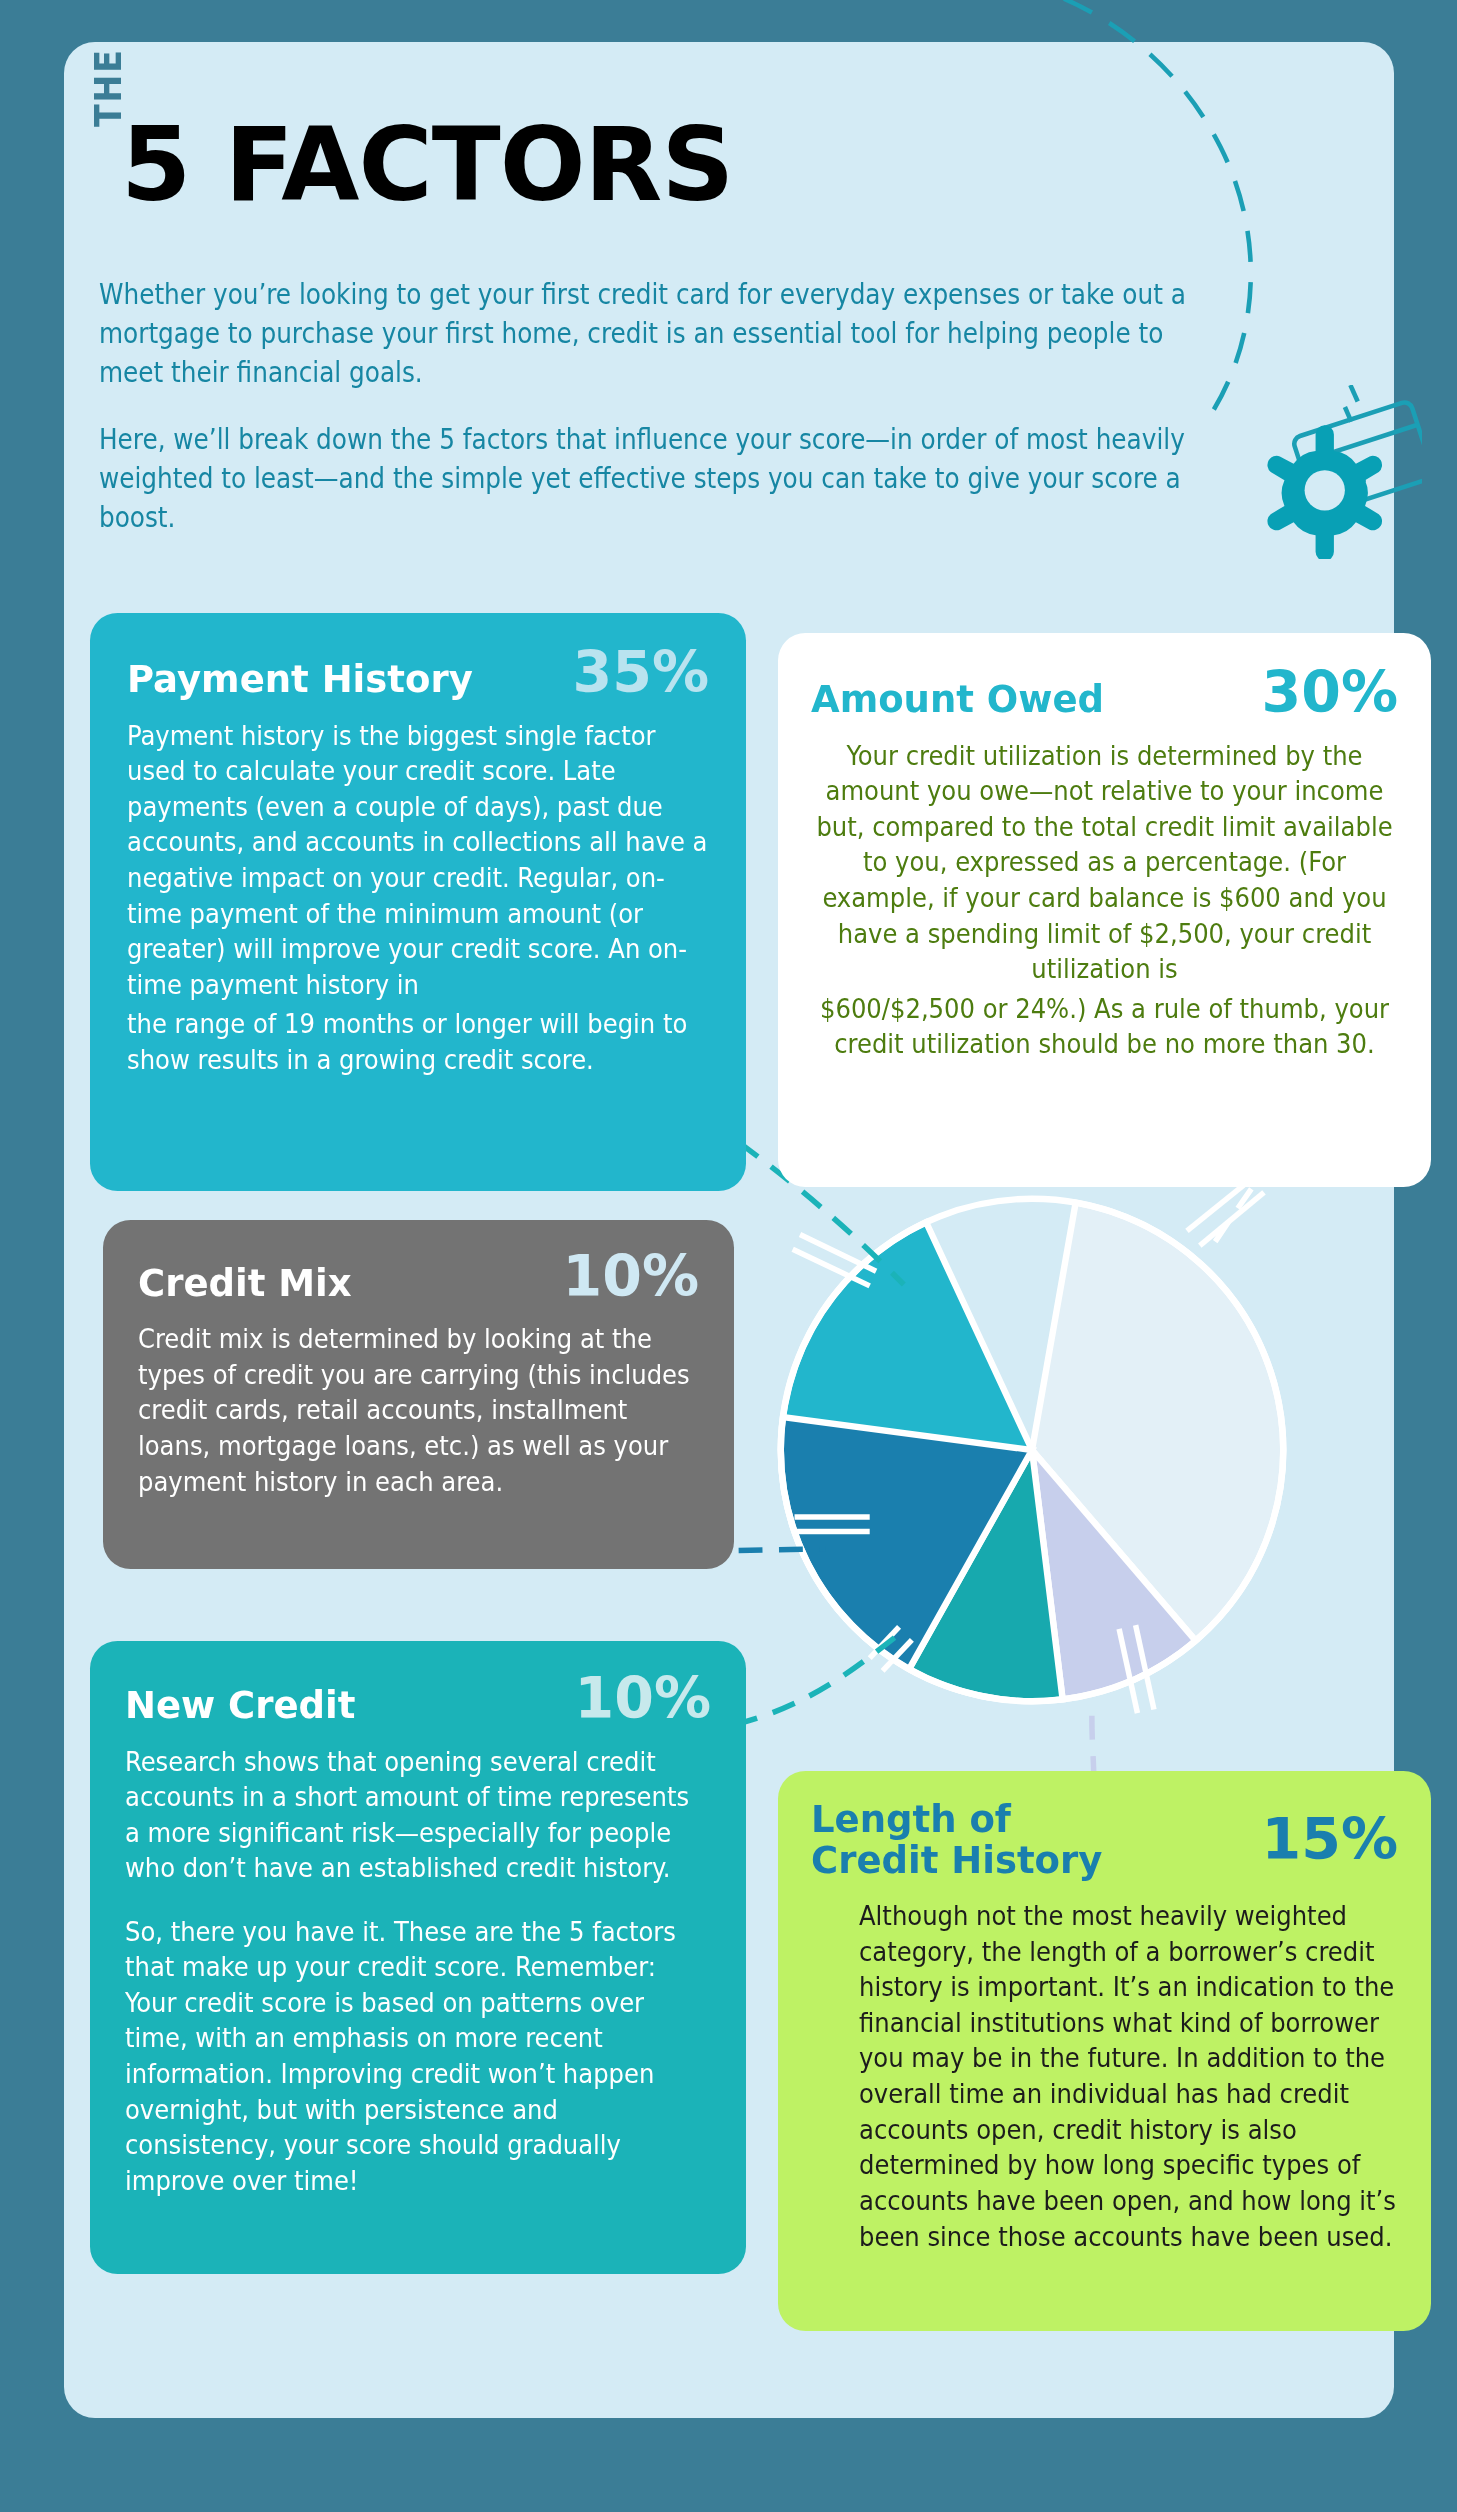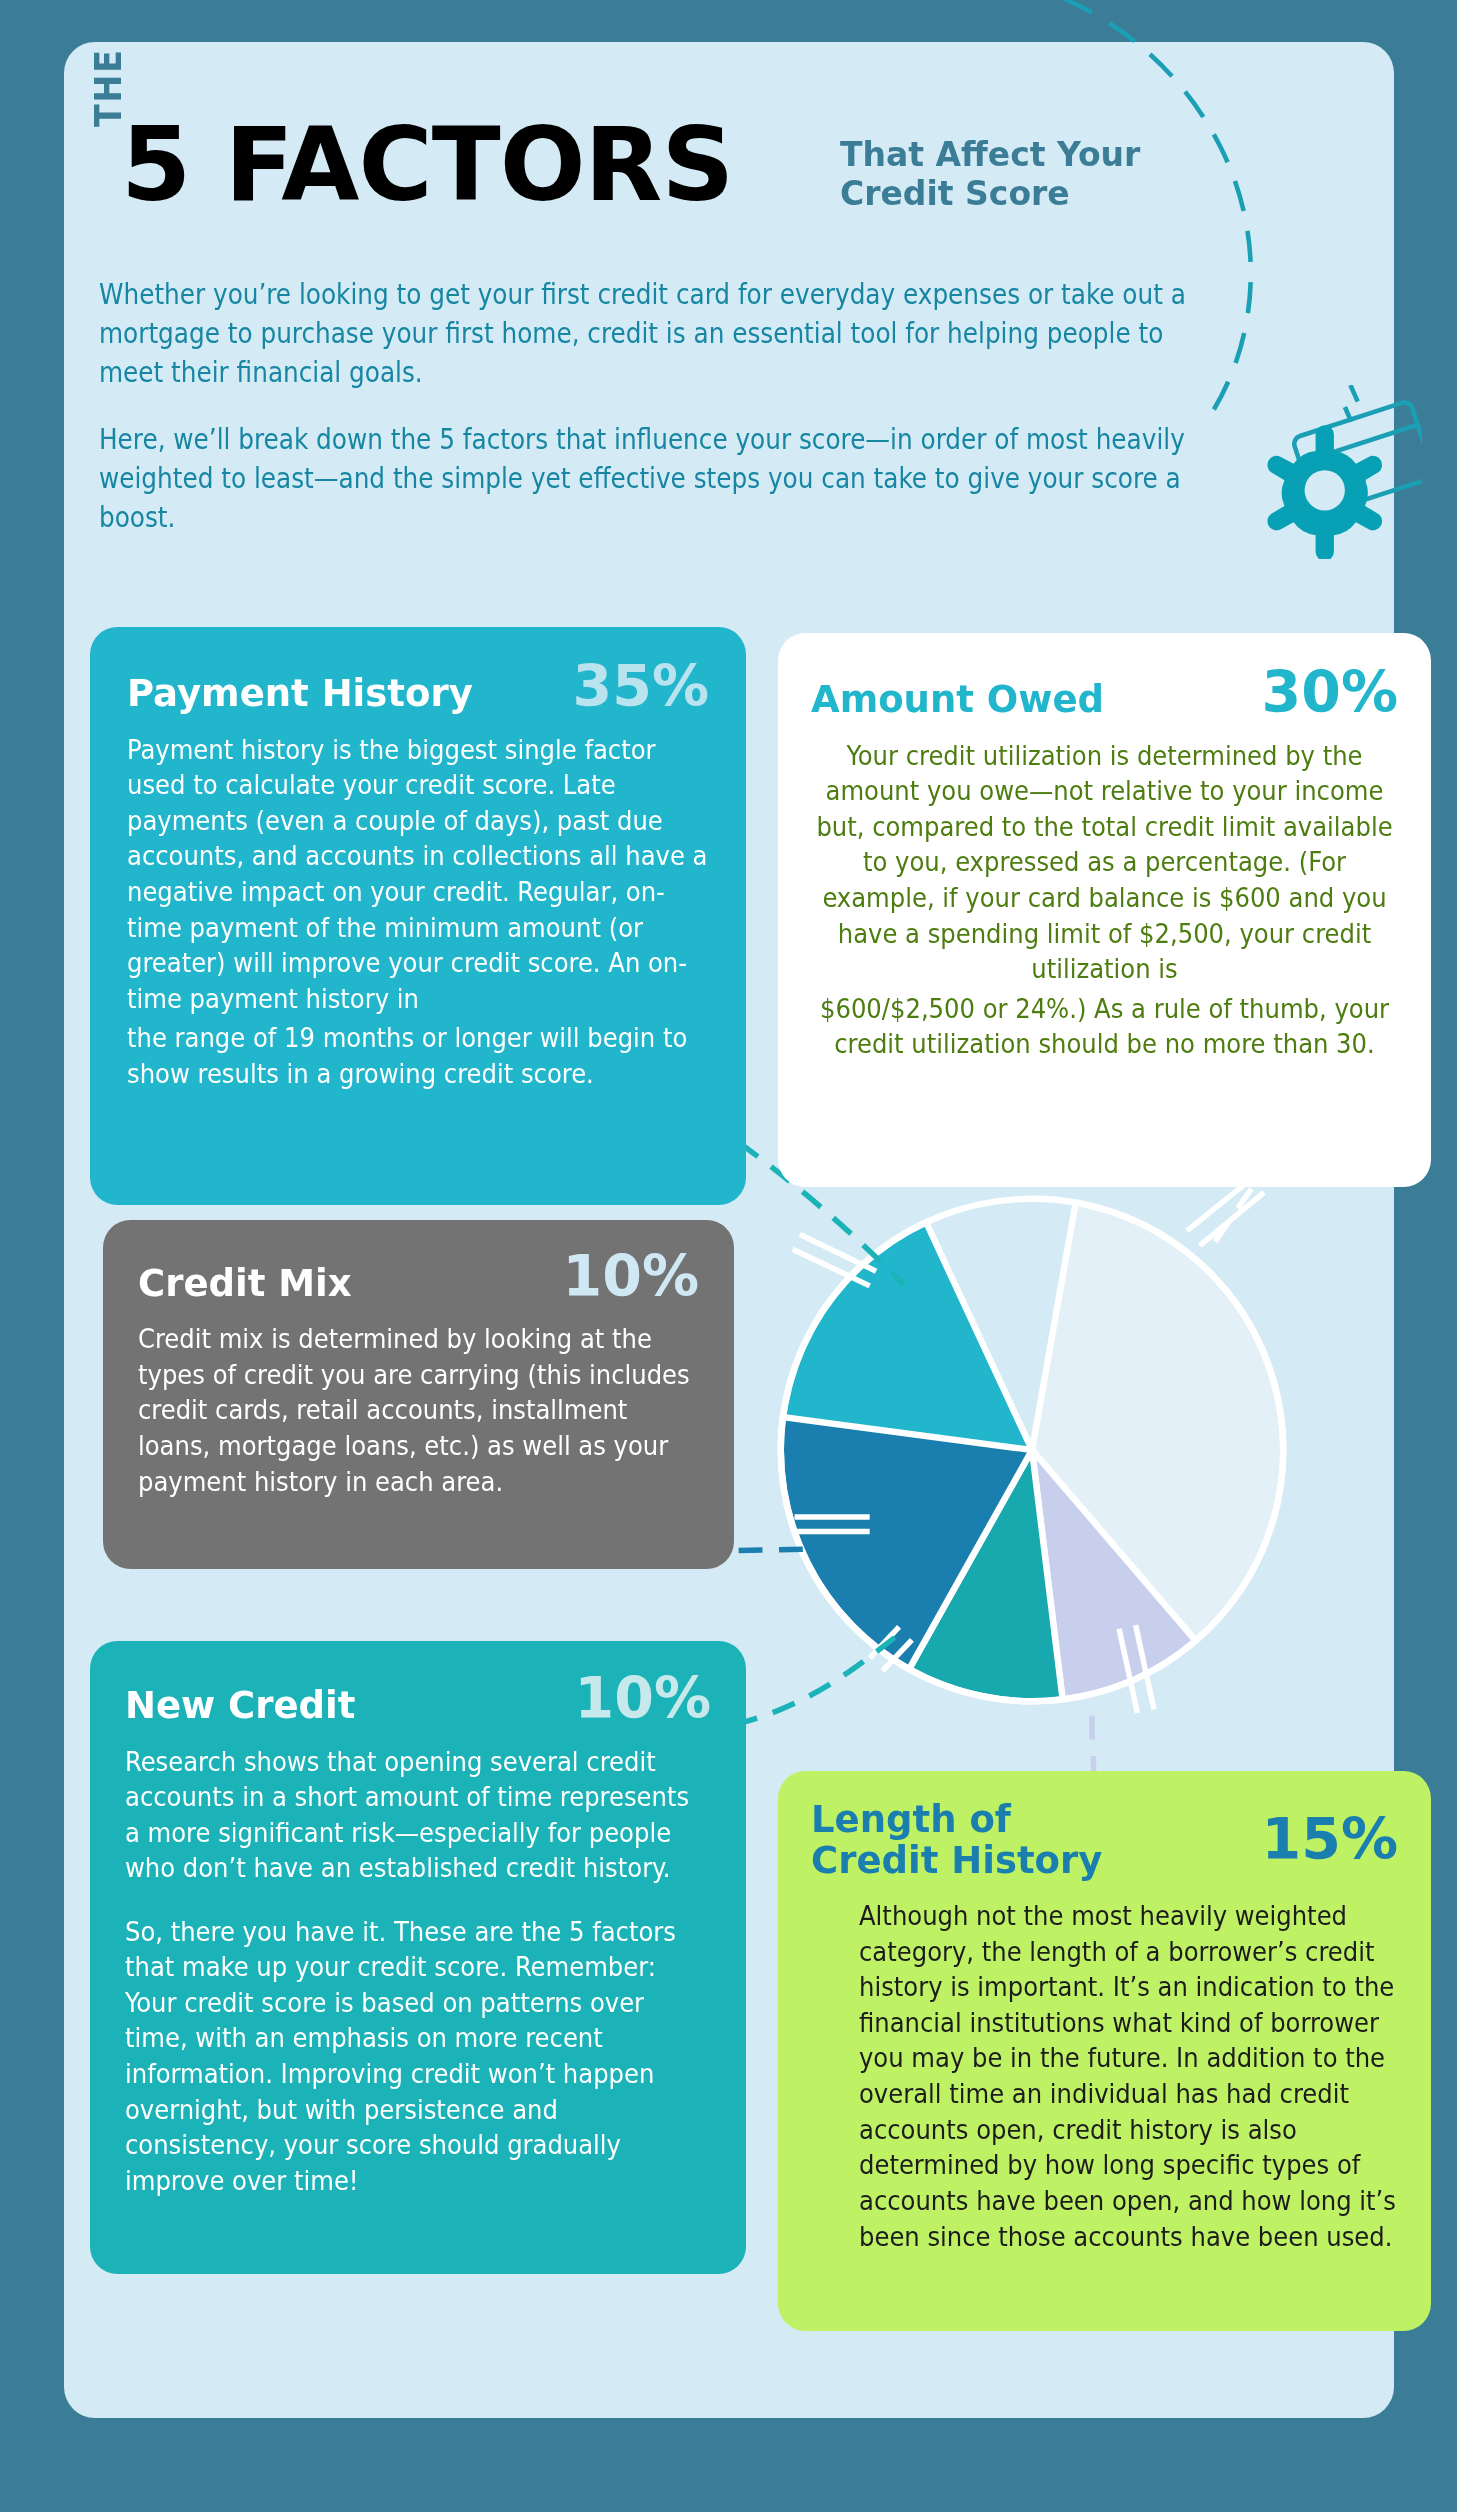--- a/index.html
+++ b/index.html
@@ -70,21 +70,21 @@
   }
   .card p {
     font-size:27px; line-height:1.32; margin-top:16.5px;
     font-family:"DejaVu Sans Condensed","Liberation Sans",sans-serif;
     font-stretch:condensed;
   }
   .card p + p { margin-top:27.5px; }
 
   
   #card-payment {
-    left:90px; top:627px; width:656px; height:578px;
+    left:90px; top:613px; width:656px; height:578px;
     background:#22b6cc; padding:31px 37px 0 37px;
   }
   #card-payment h2, #card-payment p { color:#ffffff; }
   #card-payment .pct { color:#b9e3ef; }
 
   
   #card-amount {
     left:778px; top:633px; width:653px; height:554px;
     background:#ffffff; padding:31px 33px 0 33px;
   }
@@ -150,24 +150,20 @@
                a34 34 0 0 1 0 28 l15 9 a10 10 0 0 1 -10 17 l-15 -8
                a34 34 0 0 1 -24 14 l0 18 a10 10 0 0 1 -20 0 l0 -18
                a34 34 0 0 1 -24 -14 l-15 8 a10 10 0 0 1 -10 -17 l15 -9
                a34 34 0 0 1 0 -28 l-15 -9 a10 10 0 0 1 10 -17 Z"></path>
       <circle cx="124" cy="115" r="22" fill="#d4ebf5"></circle>
     </g>
   </svg>
 
   <div class="the">THE</div>
   <div class="bigtitle">5 FACTORS</div>
-  <div class="subtitle">
-    <div>That Affect Your</div>
-    <div>Credit Score</div>
-  </div>
   <div class="intro" id="intro1">Whether you’re looking to get your first credit card for everyday expenses or take out a mortgage to purchase your first home, credit is an essential tool for helping people to meet their financial goals.</div>
   <div class="intro" id="intro2">Here, we’ll break down the 5 factors that influence your score—in order of most heavily weighted to least—and the simple yet effective steps you can take to give your score a boost.</div>
 
   <svg class="pie-wrap" viewBox="0 0 650 650">
     <g transform="translate(325,325)">
 
       <path fill="#22b6cc" stroke="#ffffff" stroke-width="7" d="M 0 0 L 47.6 -269.8 A 274 274 0 0 1 115.5 248.4 Z" transform="rotate(180)"></path>
 
       <path fill="#e3f0f7" stroke="#ffffff" stroke-width="7" d="M 0 0 L 47.6 -269.8 A 274 274 0 0 1 178.4 207.9 Z"></path>
 

